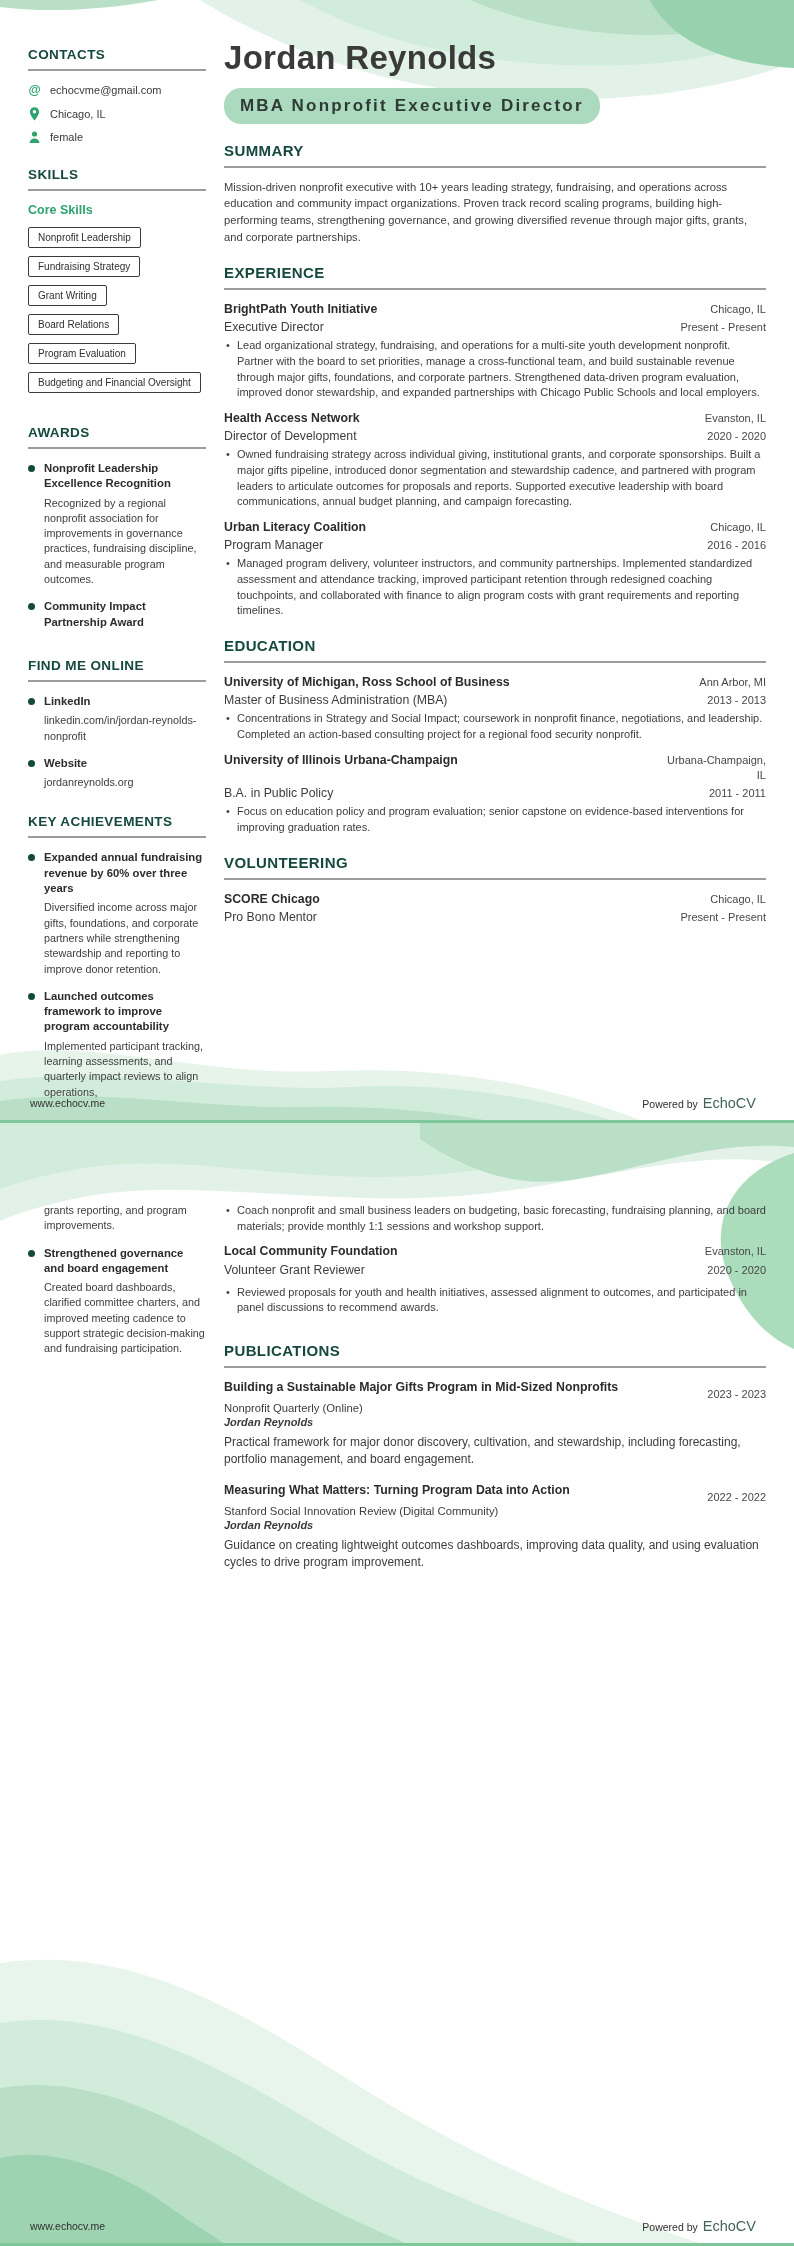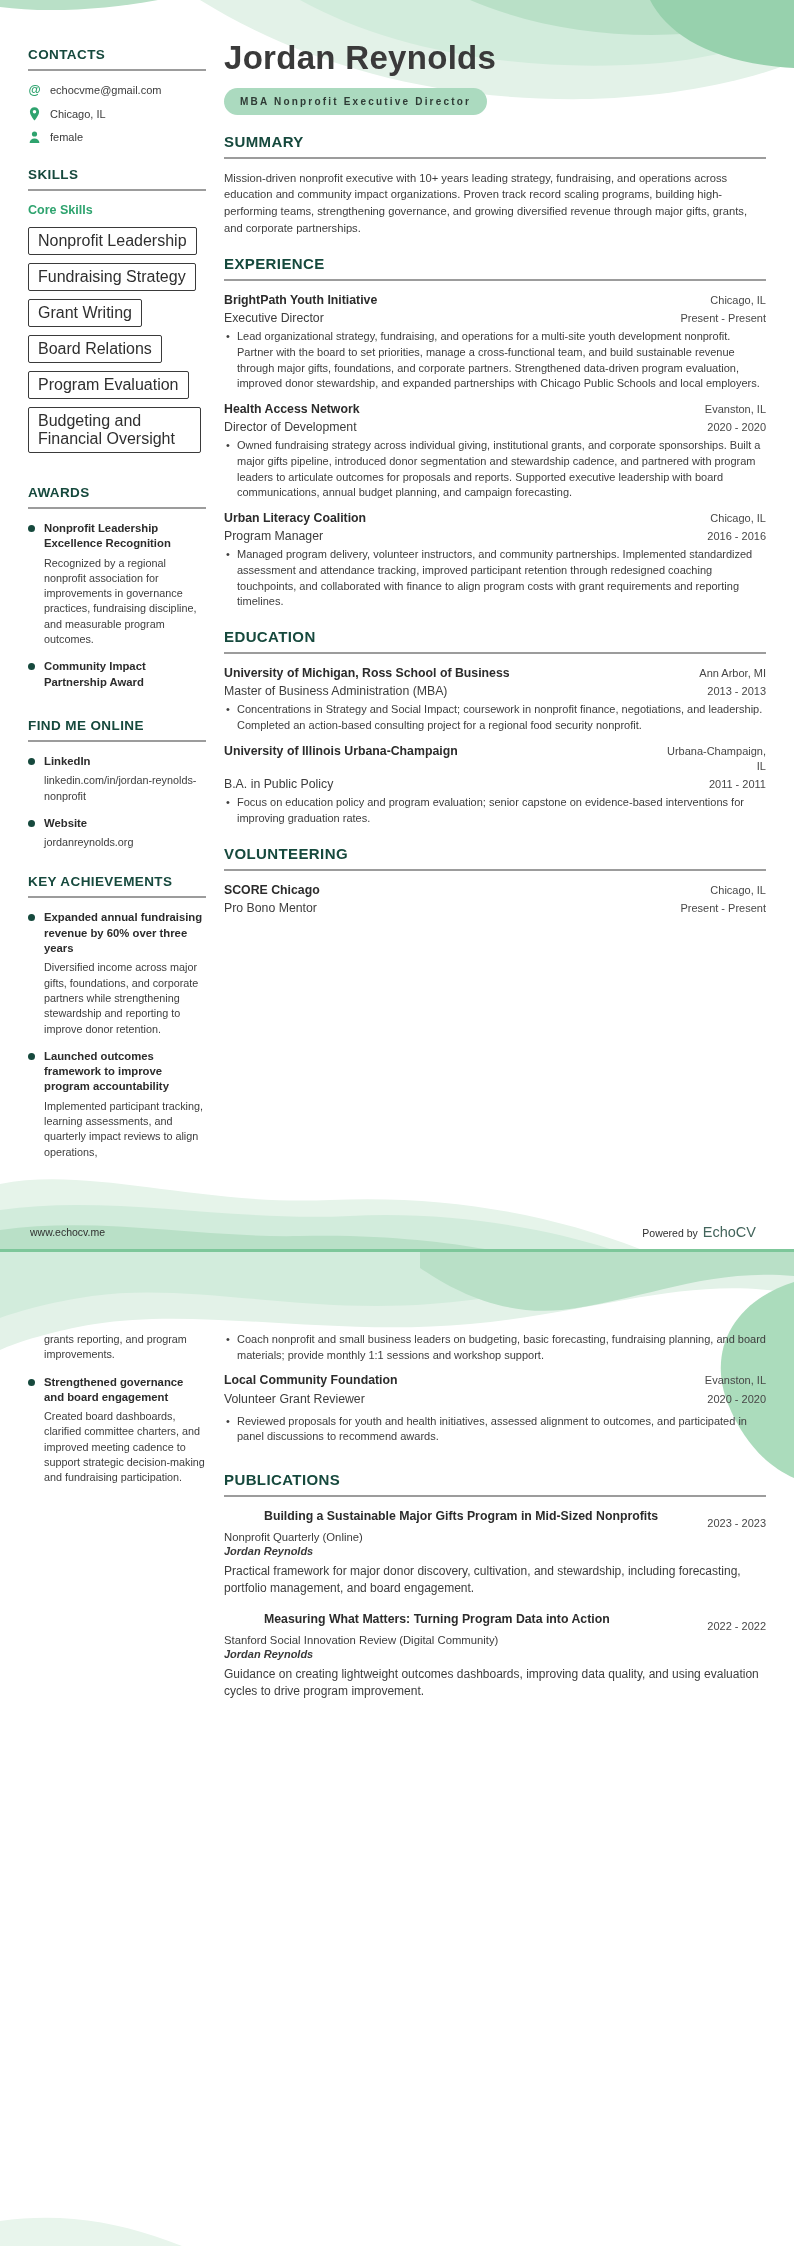--- a/index.html
+++ b/index.html
@@ -1,17 +1,17 @@
 <!DOCTYPE html>
 <html><head>
 <meta charset="utf-8">
 <style>
   html,body { margin:0; padding:0; background:#ffffff; }
   body { width:794px; font-family:"Liberation Sans", sans-serif; -webkit-font-smoothing:antialiased; }
-  .page { position:relative; width:794px; height:1252px; background:#fff; overflow:hidden; box-sizing:border-box; border-bottom:3px solid #7dc79a; }
+  .page { position:relative; width:794px; height:1123px; background:#fff; overflow:hidden; box-sizing:border-box; border-bottom:3px solid #7dc79a; }
   .deco { position:absolute; z-index:0; pointer-events:none; }
   .deco-top { top:0; left:0; }
   .deco-bottom { bottom:0; left:0; }
   .cols { position:relative; z-index:2; display:flex; gap:18px; padding:0 28px; box-sizing:border-box; }
   .sidebar { width:178px; flex:none; padding-top:47px; }
   .main { flex:1; min-width:0; padding-top:38px; }
   .cols-p2 { padding-top:80px; }
   .cols-p2 .sidebar, .cols-p2 .main { padding-top:0; }
 
   .side-sec { margin-bottom:24px; }
@@ -20,47 +20,47 @@
     padding-bottom:7px; border-bottom:2px solid #9c9c9c; margin:0 0 12px;
   }
   .main-h { font-size:15px; margin-bottom:11px; }
   .main-sec { margin-top:18px; }
 
   .contact-row { display:flex; align-items:center; gap:9px; font-size:11px; color:#3a3a3a; margin-bottom:10px; }
   .cicon { width:13px; flex:none; display:flex; justify-content:center; align-items:center; }
   .at { color:#2ea36e; font-weight:700; font-size:12.5px; }
 
   .core-skills { color:#2ea36e; font-weight:700; font-size:12.5px; margin:2px 0 10px; }
-  .chip { display:inline-block; border:1.3px solid #3a3a3a; border-radius:2px; padding:4px 9px; margin:0 5px 8px 0; font-size:16px; color:#2f2f2f; background:#fff; }
+  .chip { display:inline-block; border:1.3px solid #3a3a3a; border-radius:2px; padding:4px 9px; margin:0 5px 8px 0; font-size:10px; color:#2f2f2f; background:#fff;text-align:center; }
 
   .side-item { display:flex; gap:9px; margin-bottom:12px; }
   .dot { flex:none; width:7px; height:7px; border-radius:50%; background:#16493d; margin-top:4px; }
   .side-item-name { font-size:11.3px; font-weight:700; color:#2c2c2c; line-height:1.35; margin-bottom:4px; }
   .side-item-desc { font-size:10.8px; color:#3d3d3d; line-height:1.42; }
   .side-cont { font-size:10.8px; color:#3d3d3d; line-height:1.42; padding-left:16px; margin:0 0 12px; }
   .wrap-any { overflow-wrap:anywhere; }
 
   .name { font-size:33px; font-weight:600; color:#3a3a3a; margin:0 0 10px; letter-spacing:0.3px; line-height:1.2; }
-  .badge { display:inline-block; background:#abdabf; color:#2e3b35; font-size:10px; font-weight:600; letter-spacing:2.2px; padding:8px 16px; border-radius:17px; }
+  .badge { display:inline-block; background:#abdabf; color:#2e3b35; font-size:17px; font-weight:600; letter-spacing:2.2px; padding:8px 16px; border-radius:17px; }
 
   .body-text { font-size:11.2px; color:#3d3d3d; line-height:1.5; margin:0; }
 
   .entry { margin-bottom:9px; }
   .erow { display:flex; justify-content:space-between; align-items:baseline; gap:16px; }
   .erow2 { margin-top:3px; }
   .company { font-size:12.3px; font-weight:700; color:#2c2c2c; line-height:1.35; }
   .eloc { font-size:11px; color:#474747; text-align:right; max-width:108px; line-height:1.4; flex:none; }
   .role { font-size:12.3px; color:#3d3d3d; }
   .edate { font-size:11px; color:#474747; white-space:nowrap; flex:none; }
   .bullets { margin:4px 0 0; padding:0; list-style:none; }
   .bullets li { position:relative; padding-left:13px; font-size:11px; color:#3d3d3d; line-height:1.42; margin-bottom:3px; }
   .bullets li::before { content:"\2022"; position:absolute; left:2px; }
 
   .pub { margin-bottom:13px; }
-  .pub-head { display:flex; justify-content:space-between; gap:16px;margin-left:40px; }
+  .pub-head { display:flex; justify-content:space-between; gap:16px; }
   .pub-title { font-size:12.3px; font-weight:700; color:#2c2c2c; line-height:1.45; max-width:400px; }
   .pub-date { font-size:11px; color:#474747; white-space:nowrap; padding-top:9px; flex:none; }
   .pub-venue { font-size:11.3px; color:#3d3d3d; margin-top:2px; }
   .pub-author { font-size:11px; font-weight:700; font-style:italic; color:#3a3a3a; margin-top:2px; }
   .pub-desc { font-size:12px; color:#3d3d3d; line-height:1.45; margin-top:6px; }
 
   .footer { position:absolute; left:0; right:8px; bottom:0; height:34px; display:flex; align-items:center; justify-content:space-between; padding:0 30px; z-index:5; }
   .site { font-size:10.5px; color:#2f2f2f; }
   .powered { font-size:10.5px; color:#2f2f2f; display:flex; align-items:baseline; gap:5px; }
   .brand { font-size:14.5px; color:#43655c; }

